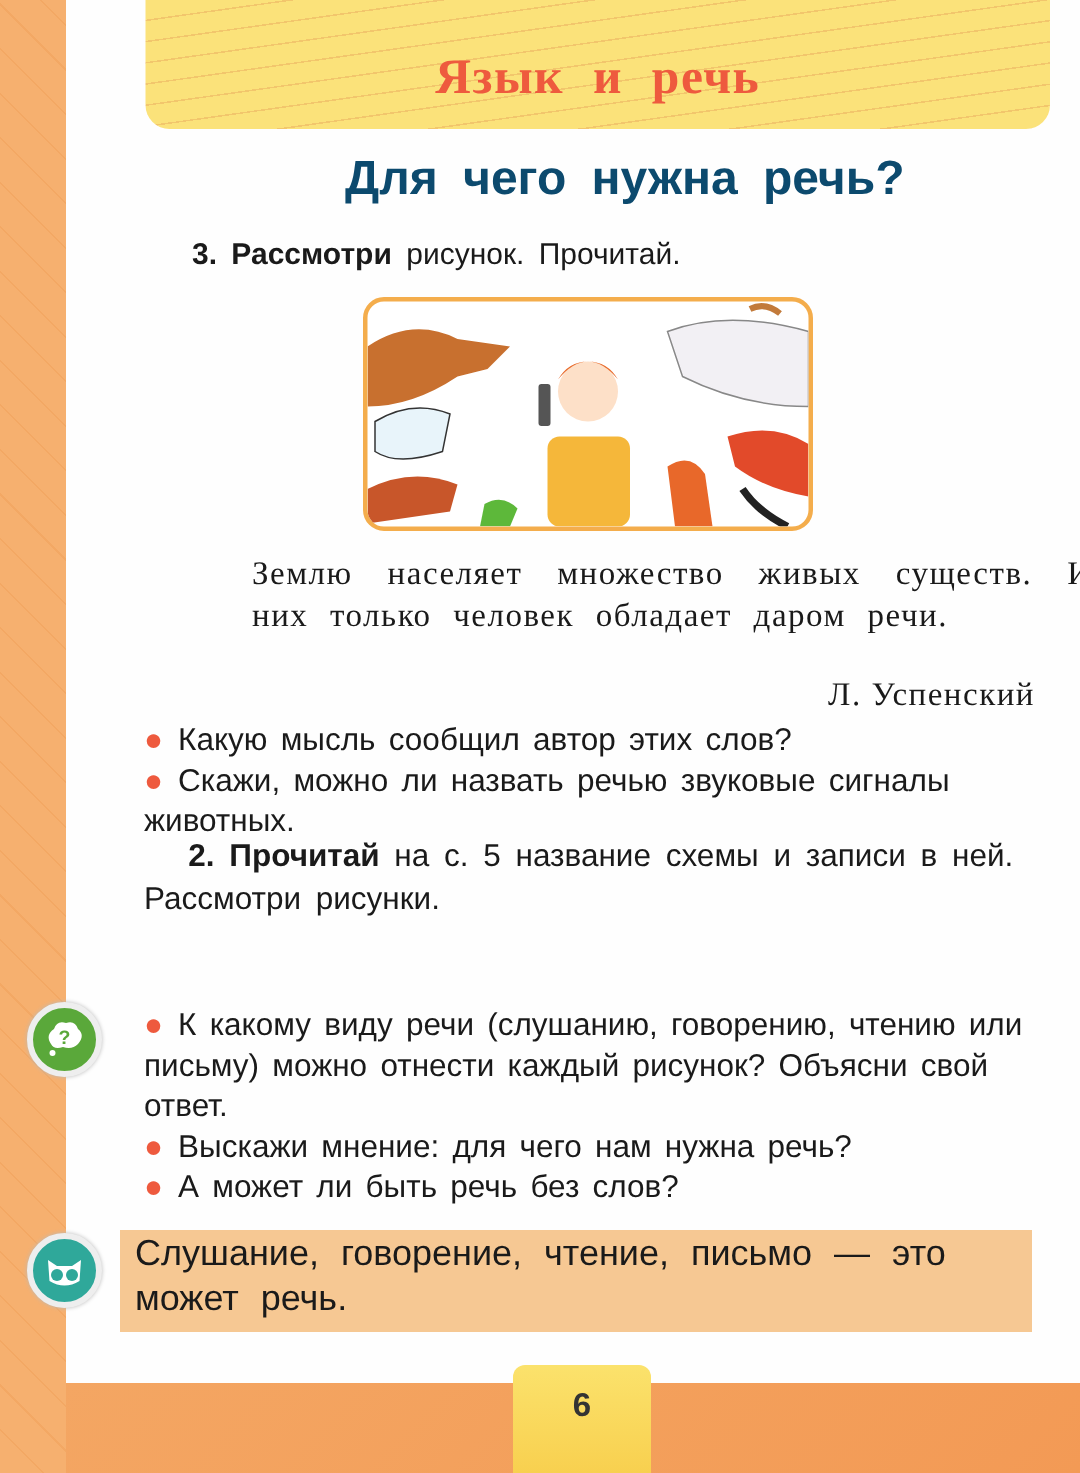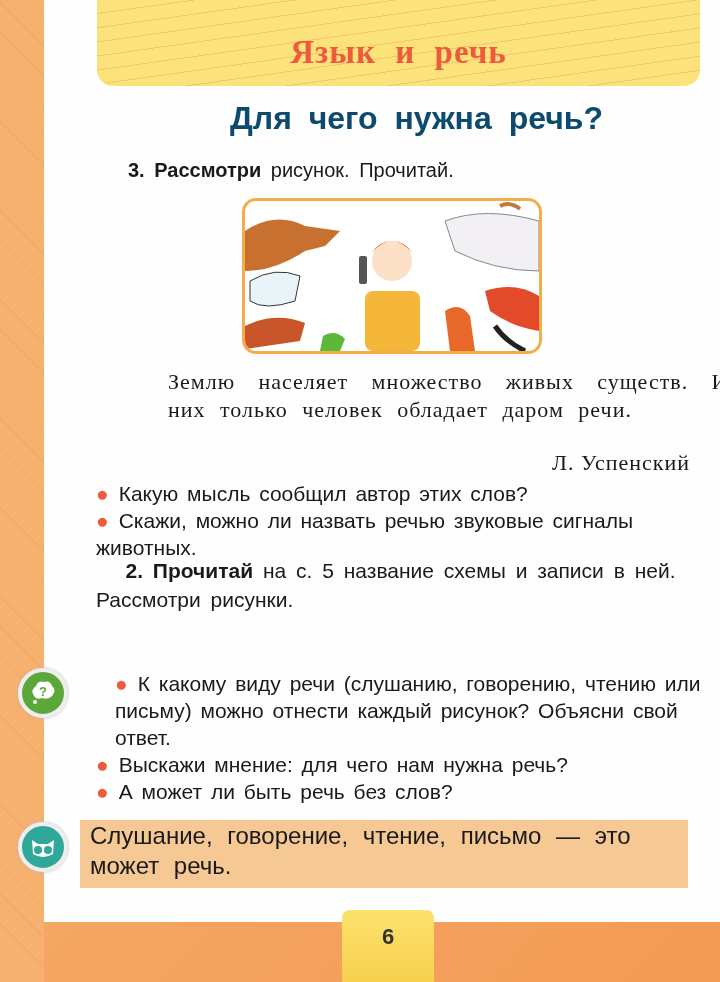--- a/index.html
+++ b/index.html
@@ -77,21 +77,21 @@
 </div>
 
 <div class="icon-circle" style="left:18px;top:668px;background:#5aa83a;">
   <svg width="42" height="42" viewBox="0 0 42 42">
       <path d="M12 24 Q8 18 14 14 Q16 8 22 10 Q28 8 30 14 Q35 18 30 24 Q26 28 20 26 Q14 28 12 24Z" fill="#fff"></path>
       <text x="21" y="24" font-size="13" font-weight="bold" text-anchor="middle" fill="#5aa83a" font-family="Liberation Sans, sans-serif">?</text>
       <circle cx="13" cy="30" r="2" fill="#fff"></circle>
     </svg>
 </div>
 
-<div class="q" style="top:670px;margin-left:19px;">
+<div class="q" style="top:670px;">
   <span class="dot">●</span><span>К какому виду речи (слушанию, говорению, чтению или письму) можно отнести каждый рисунок? Объясни свой ответ.</span>
 </div>
 <div class="q" style="top:751px;">
   <span class="dot">●</span><span>Выскажи мнение: для чего нам нужна речь?</span>
 </div>
 <div class="q" style="top:778px;">
   <span class="dot">●</span><span>А может ли быть речь без слов?</span>
 </div>
 
 <div class="rule-band"></div>

